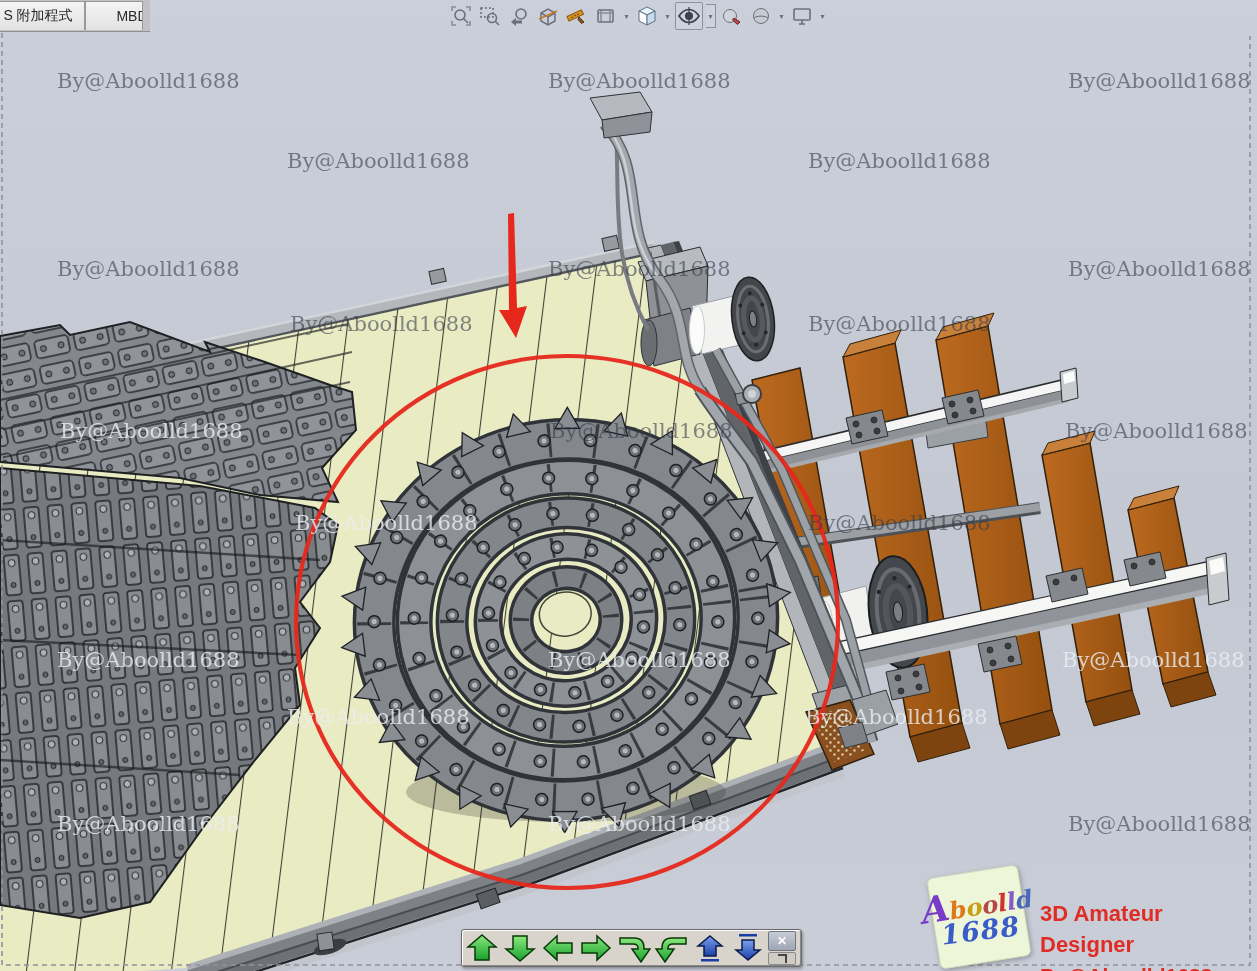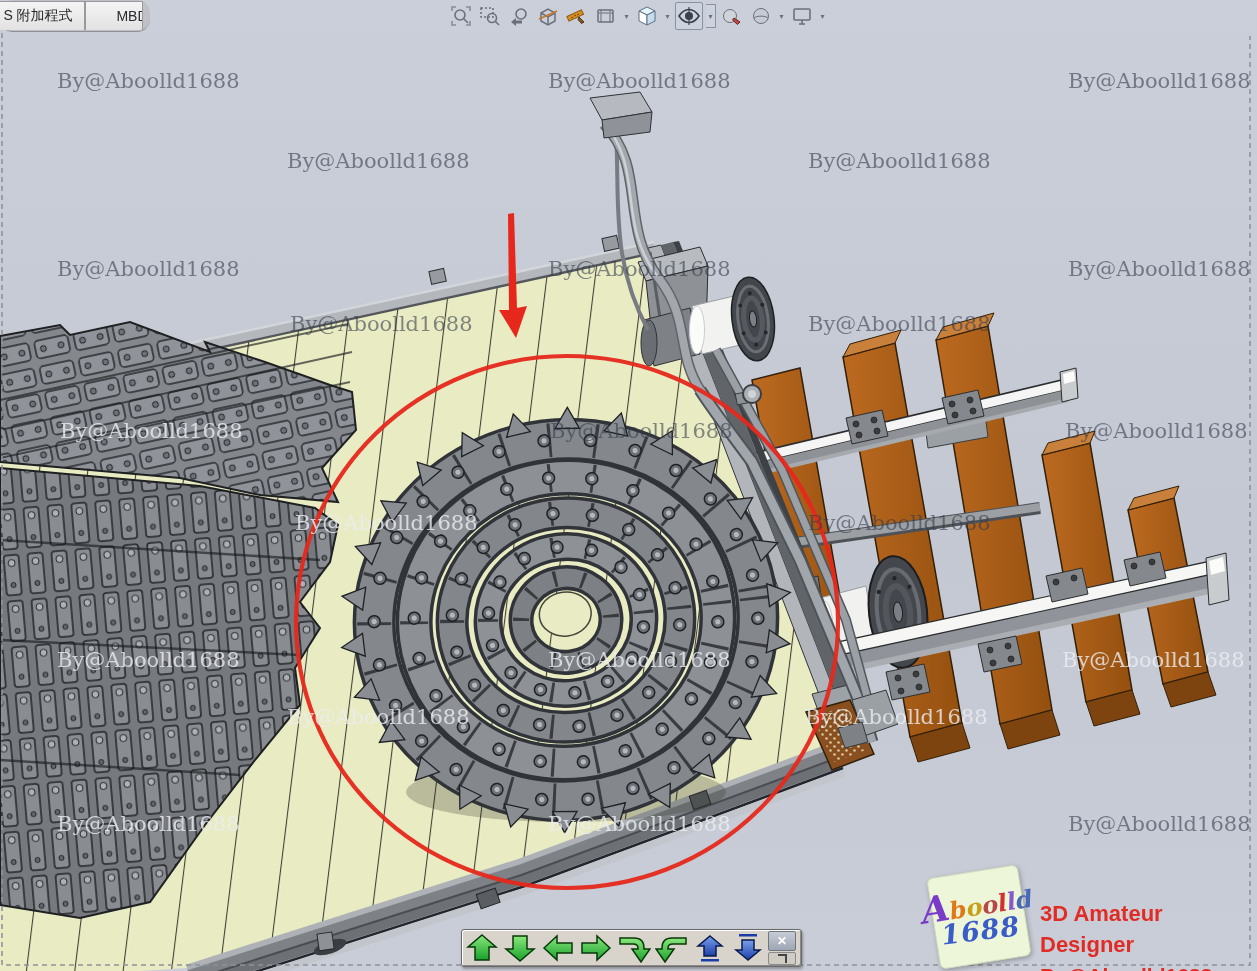--- a/index.html
+++ b/index.html
@@ -2,21 +2,21 @@
 <html><head>
 <meta charset="utf-8">
 <style>
   html,body{margin:0;padding:0;width:1257px;height:971px;overflow:hidden;
     font-family:"Liberation Sans",sans-serif;background:#c7cbd5;}
   #stage{position:relative;width:1257px;height:971px;overflow:hidden;
     background:linear-gradient(180deg,#cacfd9 0%,#c4c8d3 55%,#c9cdd7 100%);}
   #scene{position:absolute;left:0;top:0;}
   
   .tabbar{position:absolute;left:0;top:0;width:150px;height:31px;background:#bfc1c5;
-    border-bottom:1px solid #8e9094;z-index:40;display:flex;align-items:flex-start;border-radius:13px;}
+    border-bottom:1px solid #8e9094;z-index:40;display:flex;align-items:flex-start;}
   .cm-tab{height:29px;margin-top:1px;border:1px solid #97999d;border-bottom:none;
     background:linear-gradient(#f4f4f4,#e2e2e2);color:#2a2a2a;font-size:14px;
     display:flex;align-items:center;justify-content:center;box-sizing:border-box;
     white-space:nowrap;overflow:hidden;padding-left:36px;}
   .cm-tab.first{width:98px;margin-left:-13px;padding-left:4px;}
   .cm-tab.second{width:58px;}
   
   .hud{position:absolute;left:448px;top:1px;height:30px;display:flex;align-items:center;
     gap:3px;z-index:40;}
   .hud-btn{display:flex;align-items:center;border:1px solid transparent;border-radius:2px;

